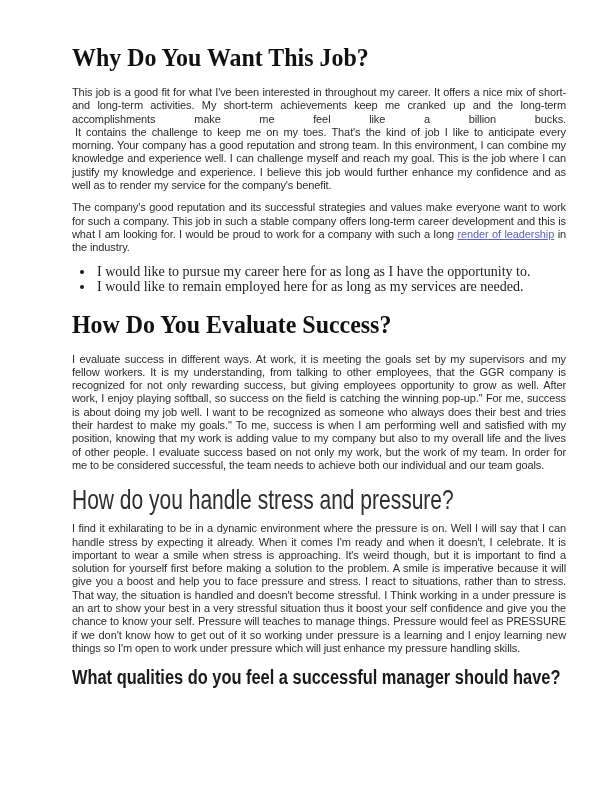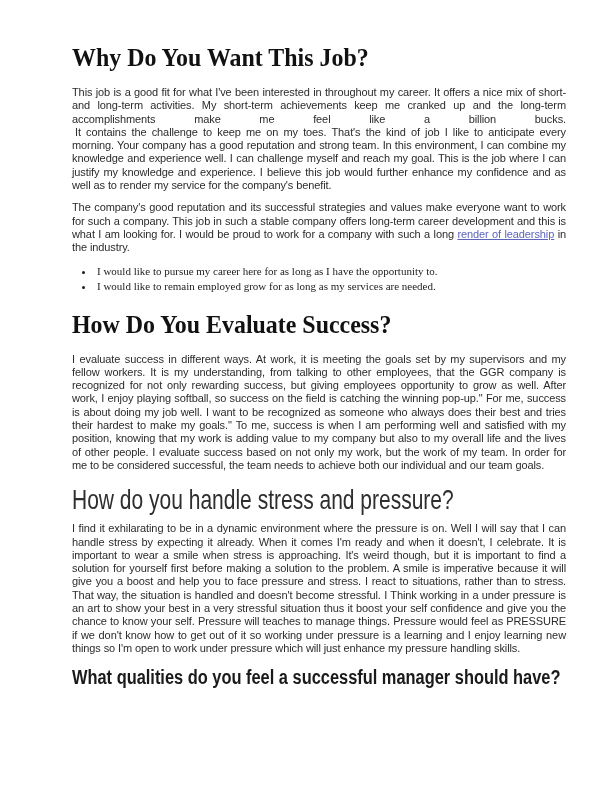--- a/index.html
+++ b/index.html
@@ -48,21 +48,21 @@
     color: #5c64bd;
     text-decoration: underline;
     cursor: pointer;
   }
   
   .bullets {
     list-style: disc;
     margin: 3px 0 15px 0;
     padding: 0 0 0 23px;
     font-family: "Liberation Serif", serif;
-    font-size: 11px;
+    font-size: 14px;
     line-height: 15.5px;
     color: #1c1c1c;
   }
   .bullets li { padding-left: 2px; }
   
   .h-sans {
     font-family: "Liberation Sans", sans-serif;
     font-weight: 400;
     font-size: 28px;
     line-height: 32px;
@@ -93,21 +93,21 @@
   <h1 class="h-serif">Why Do You Want This Job?</h1>
 
   <p class="body-p p-forcejust">This job is a good fit for what I've been interested in throughout my career. It offers a nice mix of short- and long-term activities. My short-term achievements keep me cranked up and the long-term accomplishments make me feel like a billion bucks.</p>
 
   <p class="body-p p-indent">It contains the challenge to keep me on my toes. That's the kind of job I like to anticipate every morning. Your company has a good reputation and strong team. In this environment, I can combine my knowledge and experience well. I can challenge myself and reach my goal. This is the job where I can justify my knowledge and experience. I believe this job would further enhance my confidence and as well as to render my service for the company's benefit.</p>
 
   <p class="body-p"><span>The company's good reputation and its successful strategies and values make everyone want to work for such a company. This job in such a stable company offers long-term career development and this is what I am looking for. I would be proud to work for a company with such a long </span><a class="link">render of leadership</a><span> in the industry.</span></p>
 
   <ul class="bullets">
     <li>I would like to pursue my career here for as long as I have the opportunity to.</li>
-    <li>I would like to remain employed grow for as long as my services are needed.</li>
+    <li>I would like to remain employed here for as long as my services are needed.</li>
   </ul>
 
   <h1 class="h-serif mt-h2">How Do You Evaluate Success?</h1>
 
   <p class="body-p">I evaluate success in different ways. At work, it is meeting the goals set by my supervisors and my fellow workers. It is my understanding, from talking to other employees, that the GGR company is recognized for not only rewarding success, but giving employees opportunity to grow as well. After work, I enjoy playing softball, so success on the field is catching the winning pop-up." For me, success is about doing my job well. I want to be recognized as someone who always does their best and tries their hardest to make my goals." To me, success is when I am performing well and satisfied with my position, knowing that my work is adding value to my company but also to my overall life and the lives of other people. I evaluate success based on not only my work, but the work of my team. In order for me to be considered successful, the team needs to achieve both our individual and our team goals.</p>
 
   <h2 class="h-sans">How do you handle stress and pressure?</h2>
 
   <p class="body-p">I find it exhilarating to be in a dynamic environment where the pressure is on. Well I will say that I can handle stress by expecting it already. When it comes I'm ready and when it doesn't, I celebrate. It is important to wear a smile when stress is approaching. It's weird though, but it is important to find a solution for yourself first before making a solution to the problem. A smile is imperative because it will give you a boost and help you to face pressure and stress. I react to situations, rather than to stress. That way, the situation is handled and doesn't become stressful. I Think working in a under pressure is an art to show your best in a very stressful situation thus it boost your self confidence and give you the chance to know your self. Pressure will teaches to manage things. Pressure would feel as PRESSURE if we don't know how to get out of it so working under pressure is a learning and I enjoy learning new things so I'm open to work under pressure which will just enhance my pressure handling skills.</p>
 

